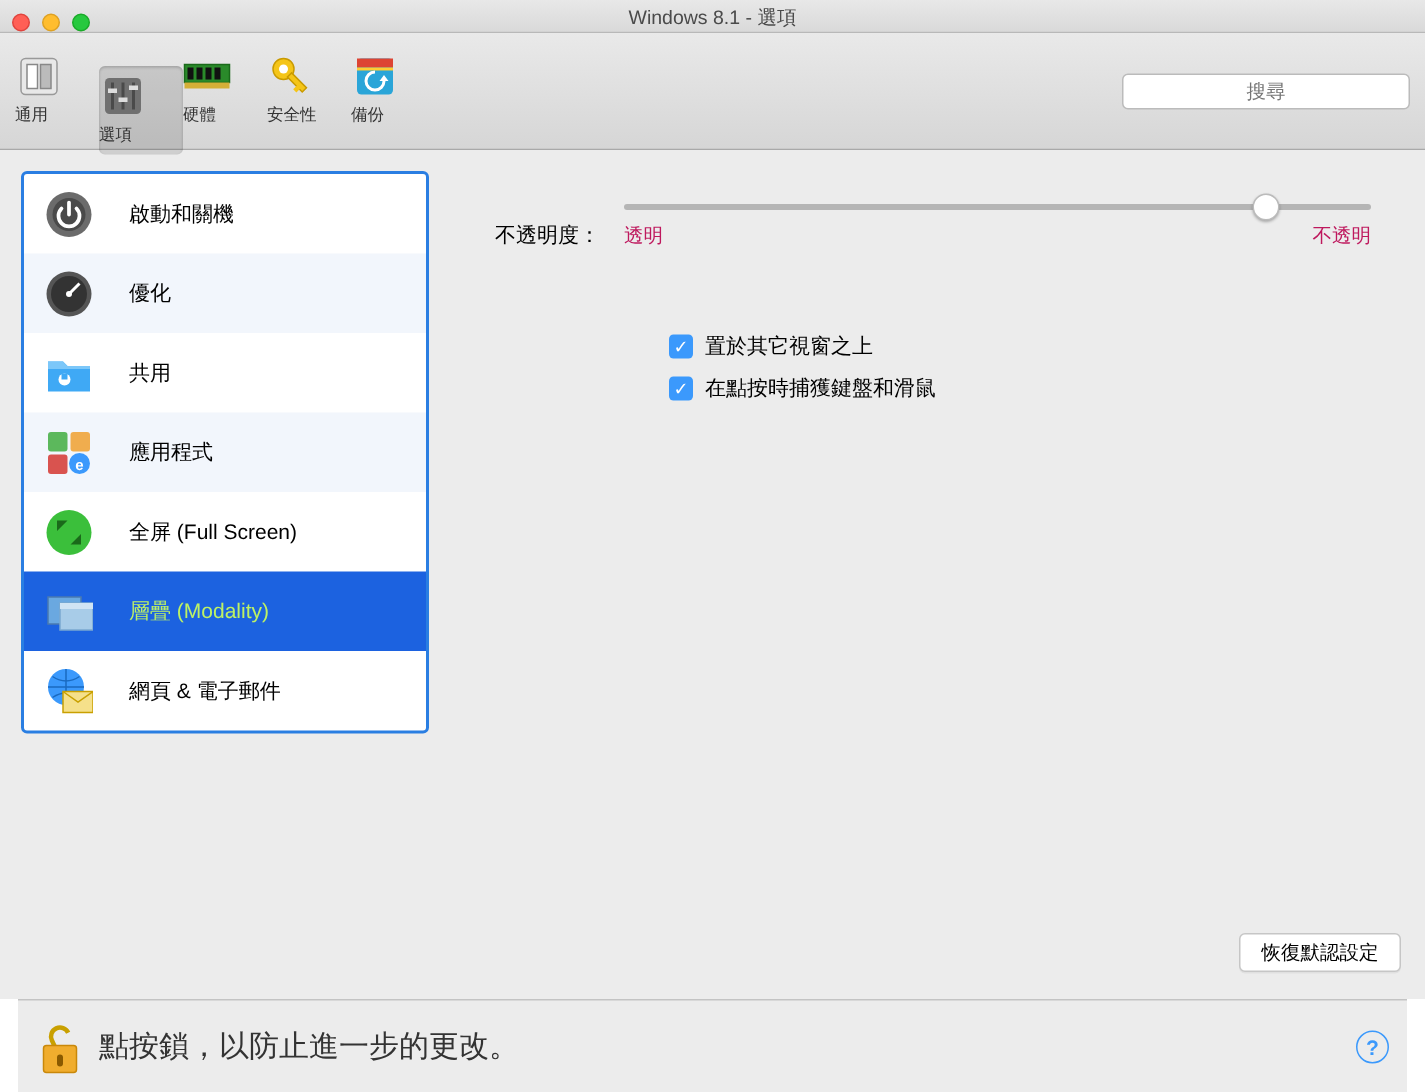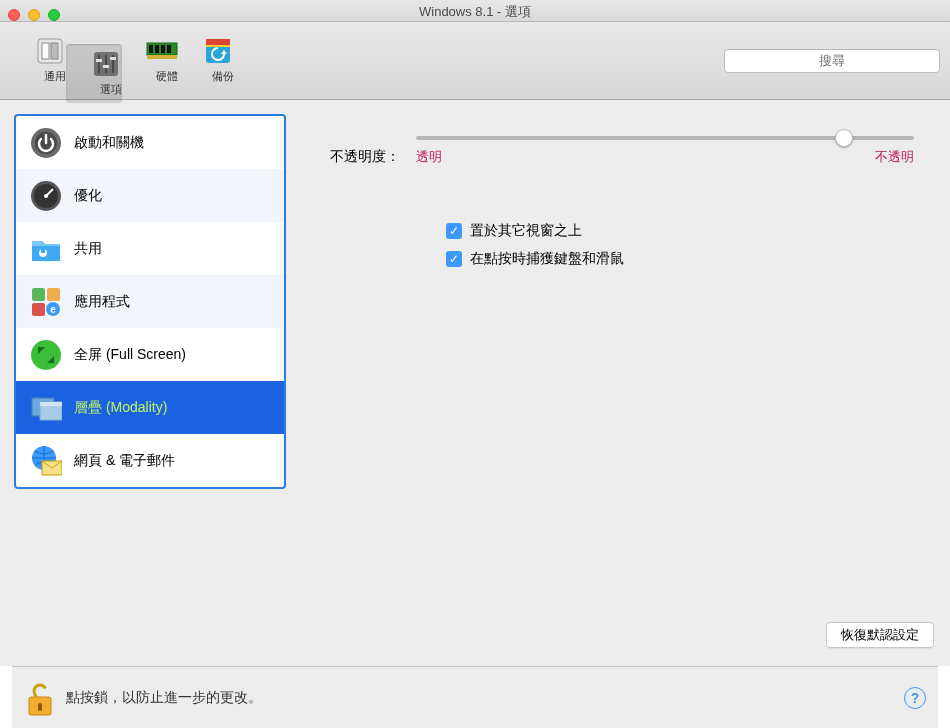--- a/index.html
+++ b/index.html
@@ -10,32 +10,32 @@
 .traffic-lights { display: flex; gap: 8px; }
 .light { width: 12px; height: 12px; border-radius: 50%; }
 .light.red { background: #ff5f56; border: 0.5px solid #e0443e; }
 .light.yellow { background: #ffbd2e; border: 0.5px solid #dea123; }
 .light.green { background: #27c93f; border: 0.5px solid #1aab29; }
 .title { position: absolute; left: 0; right: 0; text-align: center; font-size: 13px; color: #4a4a4a; pointer-events: none; }
 
 
 .toolbar { height: 78px; background: linear-gradient(#e9e9e9, #d6d6d6); border-bottom: 1px solid #a9a9a9; display: flex; align-items: center; padding: 0 10px; }
 .toolbar-items { display: flex; }
-.toolbar-item { width: 56px; display: flex; flex-direction: column; align-items: flex-end; justify-content: center; padding: 4px 0 6px; cursor: default; }
+.toolbar-item { width: 56px; display: flex; flex-direction: column; align-items: flex-start; justify-content: center; padding: 4px 0 6px; cursor: default; }
 .toolbar-item.active { background: rgba(0,0,0,0.12); border-radius: 4px; box-shadow: inset 0 1px 2px rgba(0,0,0,0.2); margin-top: 26px; }
 .toolbar-icon { width: 32px; height: 32px; display: flex; align-items: center; justify-content: center; margin-bottom: 2px; }
 .toolbar-label { font-size: 11px; color: #333; }
-.search-wrap { margin-left: auto; width: 216px; }
+.search-wrap { margin-left: auto; width: 192px; }
 .search { width: 100%; height: 24px; border: 1px solid #bbb; border-radius: 4px; background: #fff; font-size: 13px; text-align: center; color: #888; }
 
 
 .main { display: flex; height: 566px; background: #ececec; }
 .sidebar-wrap { padding: 14px 0 14px 14px; }
 .sidebar { width: 272px; background: #fff; border: 2px solid #2a7ee2; border-radius: 4px; overflow: hidden; }
-.side-item { display: flex; align-items: center; height: 53px; padding: 0 14px; gap: 12px; cursor: default; }
+.side-item { display: flex; align-items: center; height: 53px; padding: 0 14px; gap: 24px; cursor: default; }
 .side-item:nth-child(even) { background: #f2f6fc; }
 .side-item.selected { background: #1c62e0 !important; color: #bef264; }
 .side-icon { width: 32px; height: 32px; display: flex; align-items: center; justify-content: center; flex-shrink: 0; }
 .side-label { font-size: 14px; }
 
 
 .pane { flex: 1; padding: 28px 36px 0 30px; position: relative; }
 .row { display: flex; align-items: center; margin-bottom: 10px; }
 .opacity-label { font-size: 14px; width: 100px; text-align: right; padding-right: 16px; margin-top: 20px; }
 .slider-wrap { flex: 1; }
@@ -45,21 +45,21 @@
 
 .checks { margin-left: 130px; margin-top: 56px; }
 .check-row { display: flex; align-items: center; gap: 8px; margin-bottom: 10px; font-size: 14px; }
 .checkbox { width: 16px; height: 16px; background: #3b99fc; border-radius: 3px; display: flex; align-items: center; justify-content: center; color: #fff; font-size: 12px; flex-shrink: 0; }
 
 .restore-btn { position: absolute; bottom: 18px; right: 16px; background: #fff; border: 1px solid #c6c6c6; border-radius: 4px; padding: 3px 14px; font-size: 13px; box-shadow: 0 1px 0 rgba(0,0,0,0.05); cursor: default; }
 
 
 .footer { height: 62px; border-top: 1px solid #c3c3c3; margin: 0 12px; background: #ececec; display: flex; align-items: center; padding: 0 12px; gap: 12px; }
 .lock-icon { width: 30px; height: 34px; }
-.footer-text { font-size: 14px; color: #333; }
+.footer-text { font-size: 20px; color: #333; }
 .help { margin-left: auto; width: 22px; height: 22px; border: 1.5px solid #3b99fc; border-radius: 50%; color: #3b99fc; display: flex; align-items: center; justify-content: center; font-size: 14px; font-weight: bold; cursor: default; }
 </style>
 </head>
 <body>
 
 <div class="titlebar">
   <div class="traffic-lights">
     <div class="light red"></div>
     <div class="light yellow"></div>
     <div class="light green"></div>
@@ -98,20 +98,31 @@
         <svg width="32" height="18">
             <rect x="1" y="1" width="30" height="12" fill="#2a8a2a" stroke="#1a6a1a"></rect>
             <rect x="3" y="3" width="4" height="8" fill="#111"></rect>
             <rect x="9" y="3" width="4" height="8" fill="#111"></rect>
             <rect x="15" y="3" width="4" height="8" fill="#111"></rect>
             <rect x="21" y="3" width="4" height="8" fill="#111"></rect>
             <rect x="1" y="13" width="30" height="4" fill="#d4af37"></rect>
           </svg>
       </div>
       <div class="toolbar-label">硬體</div>
+    </div>
+    <div class="toolbar-item">
+      <div class="toolbar-icon">
+        <svg width="30" height="30">
+            <circle cx="10" cy="10" r="7" fill="#f5c518" stroke="#c99a00"></circle>
+            <circle cx="10" cy="10" r="3" fill="#fff"></circle>
+            <rect x="14" y="12" width="14" height="4" fill="#f5c518" stroke="#c99a00" transform="rotate(45 14 14)"></rect>
+            <rect x="20" y="20" width="3" height="5" fill="#f5c518" transform="rotate(45 20 20)"></rect>
+          </svg>
+      </div>
+      <div class="toolbar-label">安全性</div>
     </div>
     <div class="toolbar-item">
       <div class="toolbar-icon">
         <svg width="28" height="28">
             <rect x="2" y="2" width="24" height="24" rx="3" fill="#2aa5d8"></rect>
             <rect x="2" y="2" width="24" height="6" fill="#d43"></rect>
             <rect x="2" y="8" width="24" height="2" fill="#fc3"></rect>
             <path d="M14 12 a5 5 0 1 0 5 5 h-2 l3-4 3 4 h-2 a7 7 0 1 1 -7 -7z" fill="#fff"></path>
           </svg>
       </div>

